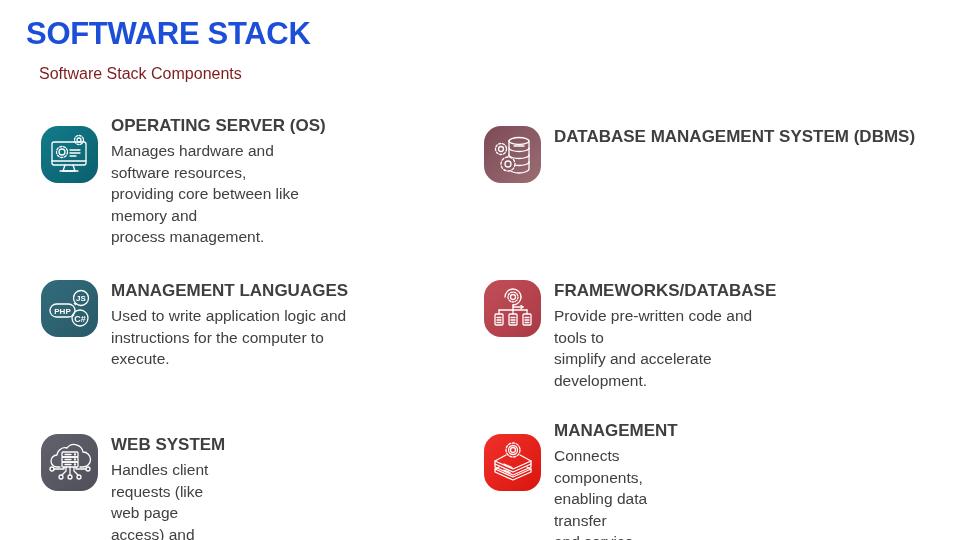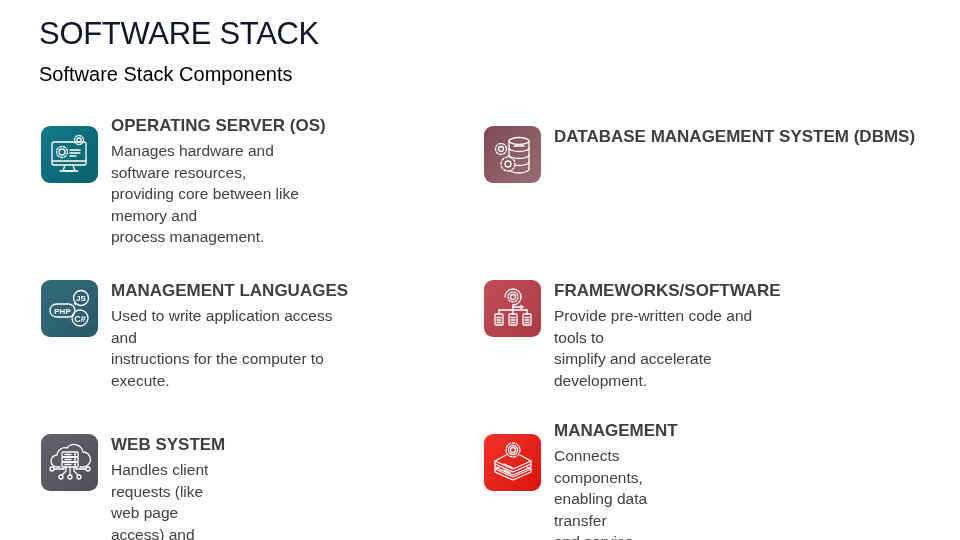--- a/index.html
+++ b/index.html
@@ -1,29 +1,29 @@
 <!DOCTYPE html>
 <html><head>
 <meta charset="utf-8">
 <style>
   html, body { margin:0; padding:0; }
   body {
     width:960px; height:540px; background:#ffffff; position:relative; overflow:hidden;
     font-family:"Liberation Sans", "DejaVu Sans", sans-serif; color:#404040;
   }
   .title {
-    position:absolute; left:39px; top:14px; font-size:31px; font-weight:normal;
-    color:#0f172a; letter-spacing:-0.3px; line-height:40px;
+    position:absolute; left:26px; top:14px; font-size:31px; font-weight:bold;
+    color:#1d4ed8; letter-spacing:-0.3px; line-height:40px;
   }
   .subtitle {
-    position:absolute; left:39px; top:61px; font-size:20px; color:#000000; line-height:26px;
+    position:absolute; left:39px; top:61px; font-size:16px; color:#7f1d1d; line-height:26px;
   }
   .item { position:absolute; }
   .icon-box {
-    position:absolute; left:0; top:0; width:57px; height:57px; border-radius:9px;
+    position:absolute; left:0; top:0; width:57px; height:57px; border-radius:17px;
     display:flex; align-items:center; justify-content:center;
   }
   .icon-box svg { width:46px; height:46px; }
   .text { position:absolute; left:70px; top:0; }
   .item-title {
     font-size:17px; font-weight:bold; color:#3f3f3f; line-height:21px; white-space:nowrap;
   }
   .item-desc {
     font-size:15.5px; color:#404040; line-height:21.5px; margin-top:4px; white-space:pre-line;
   }
@@ -88,21 +88,21 @@
       <circle cx="33" cy="32" r="8"></circle>
       <line x1="27" y1="17" x2="29" y2="19"></line>
       <line x1="26" y1="29" x2="27" y2="30"></line>
       <text x="34" y="15" font-size="8" fill="#fff" stroke="none" text-anchor="middle" font-family="Liberation Sans, sans-serif" font-weight="bold">JS</text>
       <text x="15.5" y="27.5" font-size="8" fill="#fff" stroke="none" text-anchor="middle" font-family="Liberation Sans, sans-serif" font-weight="bold">PHP</text>
       <text x="33" y="35.5" font-size="9" fill="#fff" stroke="none" text-anchor="middle" font-family="Liberation Sans, sans-serif" font-weight="bold">C#</text>
     </svg>
   </div>
   <div class="text">
     <div class="item-title">MANAGEMENT LANGUAGES</div>
-    <div class="item-desc">Used to write application access and
+    <div class="item-desc">Used to write application logic and
 instructions for the computer to execute.</div>
   </div>
 </div>
 
 <div class="item" style="left:484px; top:280px;">
   <div class="icon-box" style="background:linear-gradient(135deg,#c24e57,#a93a45);">
     <svg viewBox="0 0 46 46" fill="none" stroke="#fff" stroke-width="1.3" stroke-linecap="round" stroke-linejoin="round">
       <circle cx="23" cy="11" r="2.5"></circle>
       <circle cx="23" cy="11" r="5" stroke-dasharray="2 1.4"></circle>
       <path d="M15 11 A8 8 0 0 1 31 11"></path>
@@ -122,21 +122,21 @@
         <line x1="7" y1="36.5" x2="11" y2="36.5"></line>
       <line x1="21" y1="31.5" x2="25" y2="31.5"></line>
         <line x1="21" y1="34" x2="25" y2="34"></line>
         <line x1="21" y1="36.5" x2="25" y2="36.5"></line>
       <line x1="35" y1="31.5" x2="39" y2="31.5"></line>
         <line x1="35" y1="34" x2="39" y2="34"></line>
         <line x1="35" y1="36.5" x2="39" y2="36.5"></line>
     </svg>
   </div>
   <div class="text">
-    <div class="item-title">FRAMEWORKS/SOFTWARE</div>
+    <div class="item-title">FRAMEWORKS/DATABASE</div>
     <div class="item-desc">Provide pre-written code and tools to
 simplify and accelerate development.</div>
   </div>
 </div>
 
 <div class="item" style="left:41px; top:434px;">
   <div class="icon-box" style="background:linear-gradient(135deg,#62626d,#4f4f5a);">
     <svg viewBox="0 0 46 46" fill="none" stroke="#fff" stroke-width="1.3" stroke-linecap="round" stroke-linejoin="round">
       <path d="M13 27 H10 A6 6 0 0 1 10 15 A8 8 0 0 1 20 8 A9 9 0 0 1 36 12 A7.5 7.5 0 0 1 36 27 H33"></path>
       <rect x="15" y="12" width="16" height="5" rx="1"></rect>

